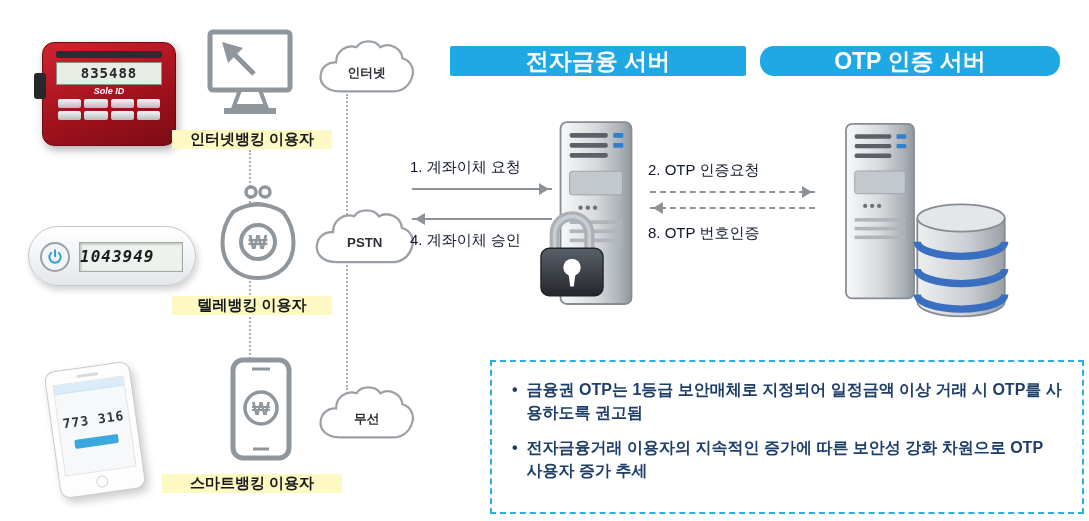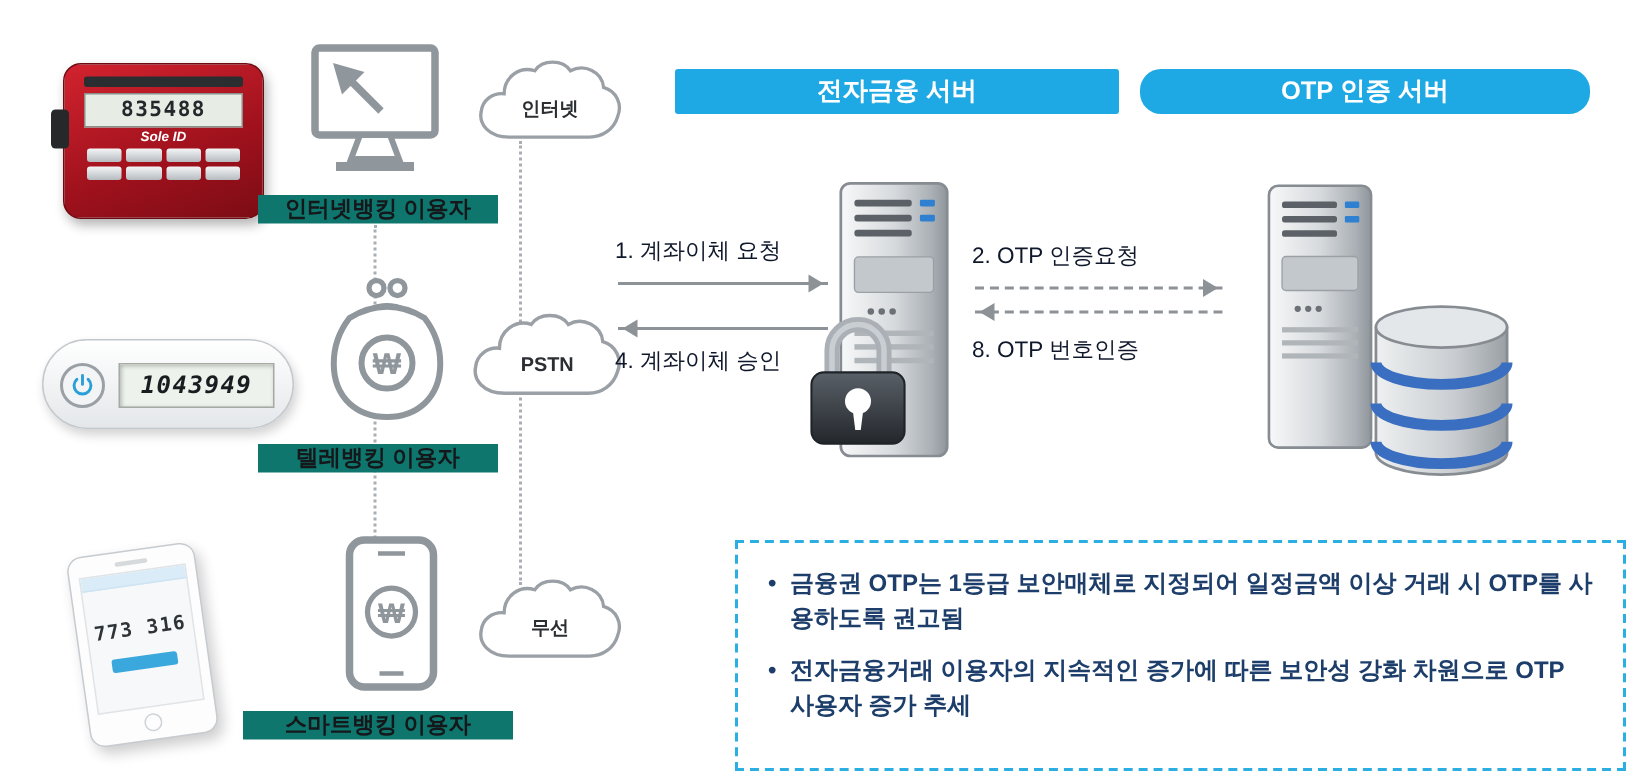--- a/index.html
+++ b/index.html
@@ -5,23 +5,23 @@
   * { margin:0; padding:0; box-sizing:border-box; }
   html,body { background:#fff; }
   body { font-family:"Liberation Sans", sans-serif; }
   .canvas { position:relative; width:1089px; height:521px; background:#fff; overflow:hidden; }
   svg { display:block; }
   .cloud text, .icon-svg text { font-family:"Liberation Sans", sans-serif; }
 
   .dotline { position:absolute; width:0; border-left:2px dotted #a9aeb3; z-index:0; }
   .icon-svg { position:absolute; z-index:1; }
   .cloud { position:absolute; z-index:1; }
-  .user-label { position:absolute; z-index:2; background:#0f766e; text-align:center; font-size:15px; font-weight:bold; color:#15181b; }
-
-  .srv-header { position:absolute; height:30px; background:#1FA9E4; color:#fff; font-size:17px; font-weight:bold; text-align:center; line-height:30px; border-radius:2px; z-index:2; }
+  .user-label { position:absolute; z-index:2; background:#fef9c3; text-align:center; font-size:15px; font-weight:bold; color:#15181b; }
+
+  .srv-header { position:absolute; height:30px; background:#1FA9E4; color:#fff; font-size:23px; font-weight:bold; text-align:center; line-height:30px; border-radius:2px; z-index:2; }
   .flow-label { position:absolute; font-size:15px; font-weight:500; color:#0f172a; z-index:2; }
   .arrow { position:absolute; height:0; border-top:2.5px solid #8d9297; z-index:2; }
   .arrow.dashed { border-top-style:dashed; }
   .arrow.right::after { content:""; position:absolute; right:-3px; top:-7.5px; width:0; height:0; border:6px solid transparent; border-left:10px solid #8d9297; }
   .arrow.left::before { content:""; position:absolute; left:-3px; top:-7.5px; width:0; height:0; border:6px solid transparent; border-right:10px solid #8d9297; }
   .db-label { position:absolute; font-size:14px; color:#15181b; text-align:center; z-index:2; }
 
   .notes { position:absolute; left:490px; top:360px; width:594px; height:154px; border:2px dashed #2BAFE3; background:#fff; padding:17px 20px; display:flex; flex-direction:column; gap:13px; z-index:3; }
   .note { display:flex; font-size:16px; font-weight:600; color:#1d3e6a; line-height:1.42; }
   .note-bullet { margin-right:9px; }
@@ -31,21 +31,21 @@
   .token-clip { position:absolute; left:-9px; top:30px; width:12px; height:26px; background:#26282a; border-radius:3px; }
   .token-topbar { margin:8px 13px 0; height:7px; background:#2b2e31; border-radius:2px; }
   .token-lcd { margin:4px 13px 0; height:23px; background:#e7ede4; border:1px solid #8a8f8a; font-family:"DejaVu Sans Mono", monospace; font-weight:bold; font-size:14px; letter-spacing:1px; color:#23282b; text-align:center; line-height:21px; }
   .token-brand { text-align:center; color:#fff; font-style:italic; font-size:9px; font-weight:bold; margin-top:1px; }
   .token-keys { display:grid; grid-template-columns:repeat(4,1fr); gap:3px; margin:3px 15px 0; }
   .token-keys span { height:9px; background:linear-gradient(#f4f5f6,#b6bbc0); border-radius:2px; }
 
   
   .white-token { position:absolute; left:28px; top:226px; width:168px; height:60px; border-radius:30px; background:linear-gradient(#ffffff,#e4e7ea); border:1px solid #c3c8cd; box-shadow:2px 4px 7px rgba(0,0,0,.18); z-index:2; }
   .wt-power { position:absolute; left:11px; top:15px; width:30px; height:30px; border:2px solid #9aa0a5; border-radius:50%; background:#f2f4f5; display:flex; align-items:center; justify-content:center; }
-  .wt-lcd { position:absolute; left:50px; top:15px; width:104px; height:30px; background:#edf2ec; border:1px solid #a5aaa5; box-shadow:inset 1px 1px 3px rgba(0,0,0,.25); font-family:"DejaVu Sans Mono", monospace; font-style:italic; font-weight:bold; font-size:16px; color:#1a1d20; text-align:center; line-height:28px; letter-spacing:1px; }
+  .wt-lcd { position:absolute; left:50px; top:15px; width:104px; height:30px; background:#edf2ec; border:1px solid #a5aaa5; box-shadow:inset 1px 1px 3px rgba(0,0,0,.25); font-family:"DejaVu Sans Mono", monospace; font-style:italic; font-weight:bold; font-size:16px; color:#1a1d20; line-height:28px; letter-spacing:1px; }
 
   
   .smartphone { position:absolute; left:52px; top:366px; width:86px; height:128px; background:#fdfdfd; border:1px solid #c6cbd0; border-radius:10px; transform:rotate(-8deg); box-shadow:3px 5px 9px rgba(0,0,0,.2); z-index:2; }
   .phone-speaker { width:22px; height:3px; background:#d7dadd; border-radius:2px; margin:6px auto 0; }
   .phone-screen { margin:4px 6px 0; height:92px; background:#f7f8f9; border:1px solid #e1e4e7; overflow:hidden; }
   .phone-head { height:9px; background:#d9ecf7; border-bottom:1px solid #cfe4f2; }
   .phone-digits { margin-top:22px; text-align:center; font-family:"DejaVu Sans Mono", monospace; font-weight:bold; font-size:13px; color:#2e3338; letter-spacing:1px; }
   .phone-btn { width:62%; height:9px; background:#3aa7dd; border-radius:2px; margin:10px auto 0; }
   .phone-home { width:12px; height:12px; border:1.5px solid #d0d4d8; border-radius:50%; margin:4px auto 0; }
 </style>

